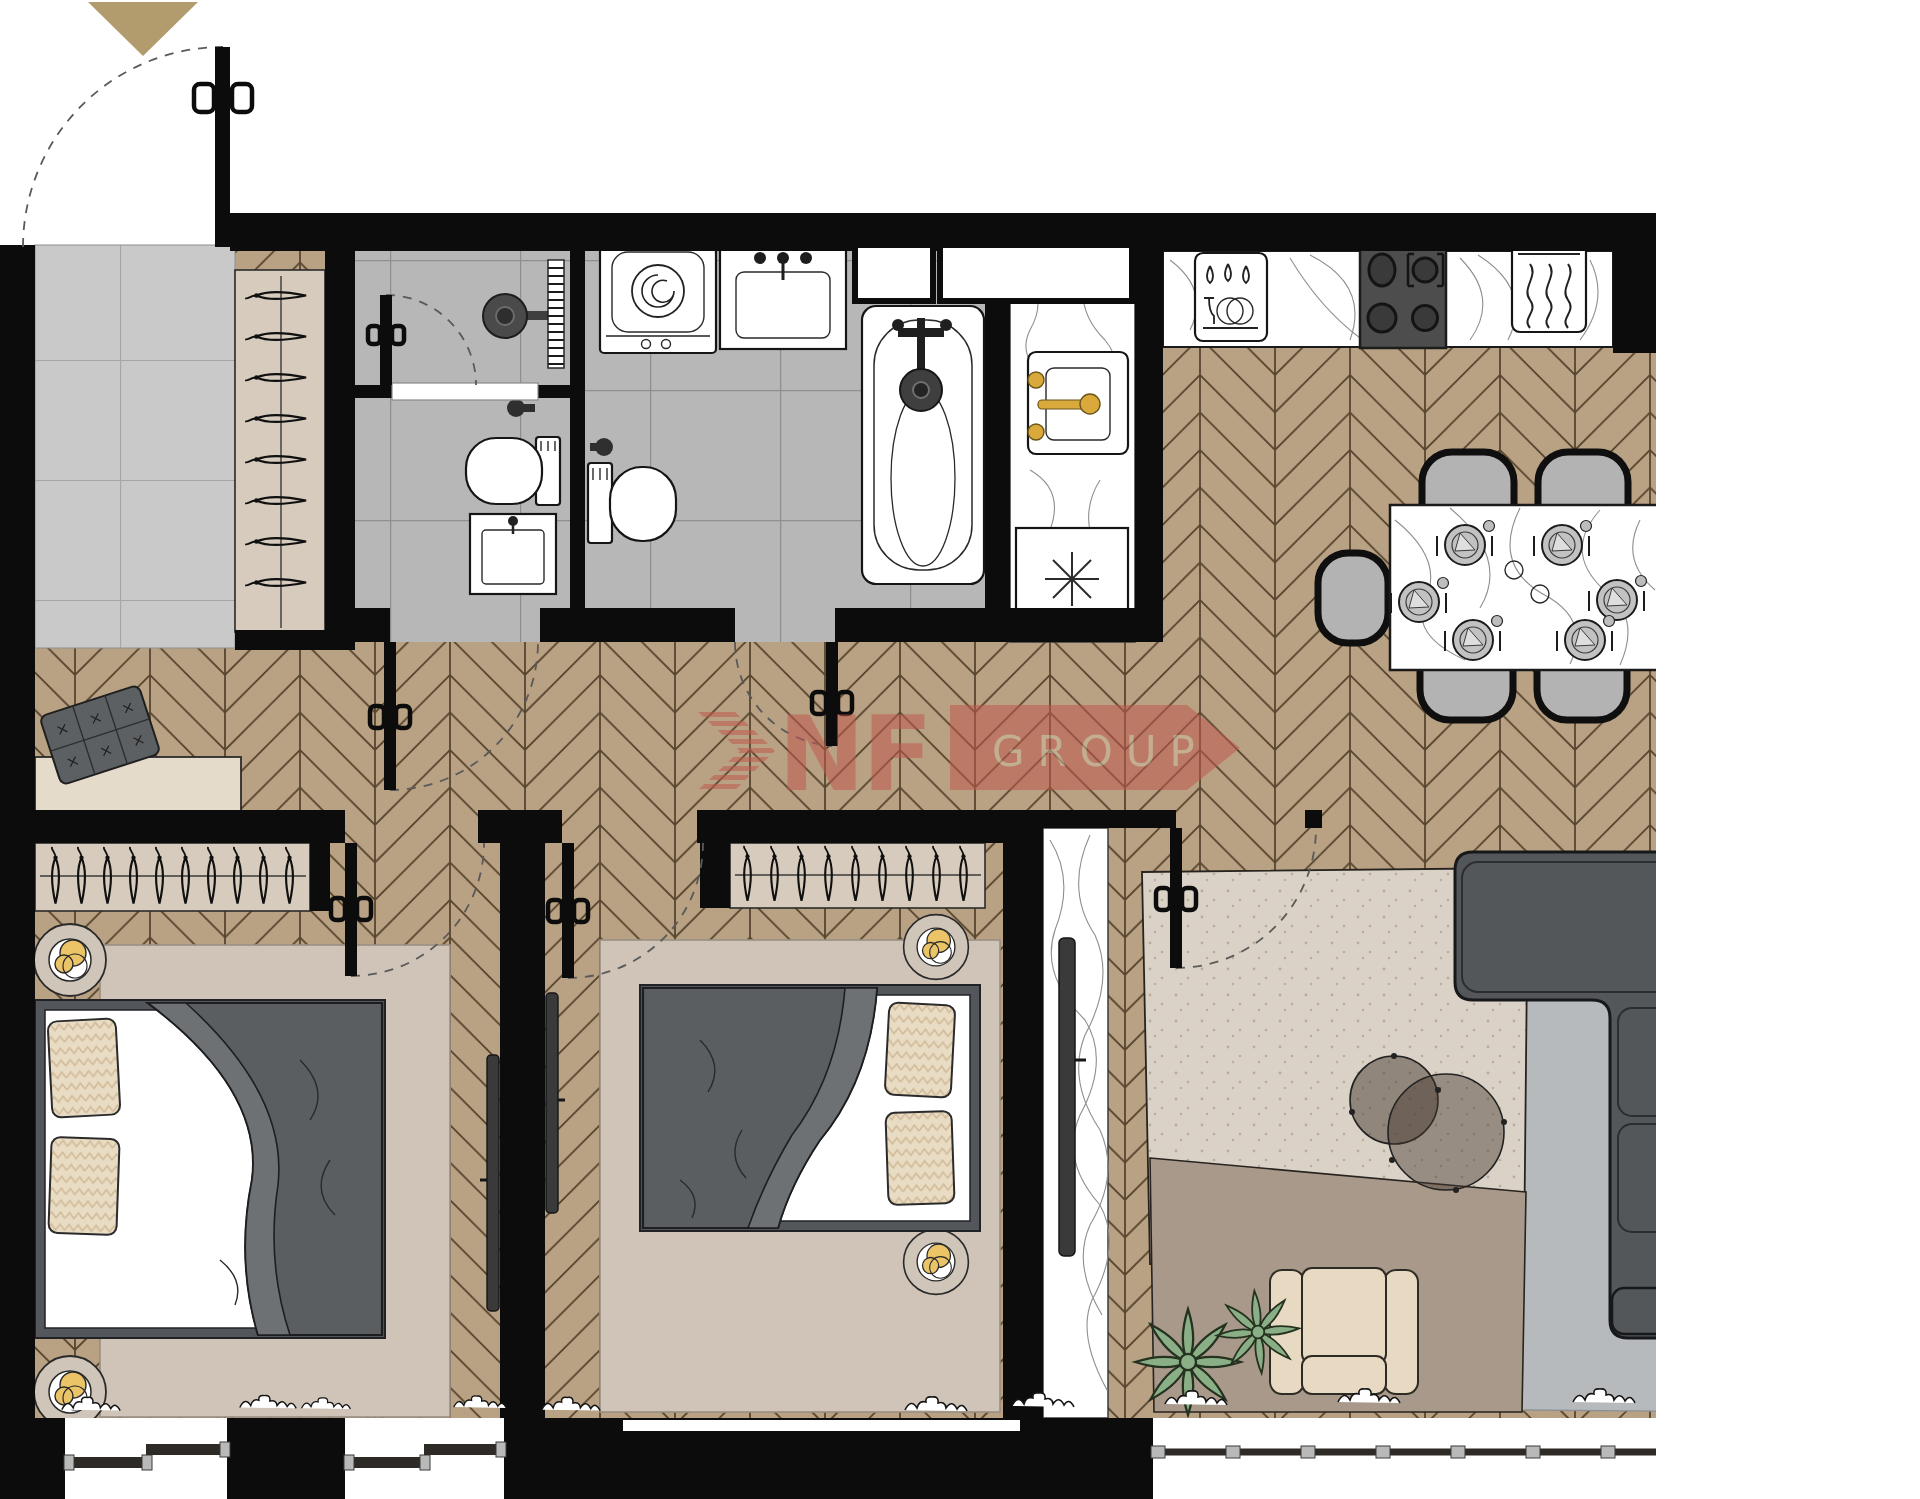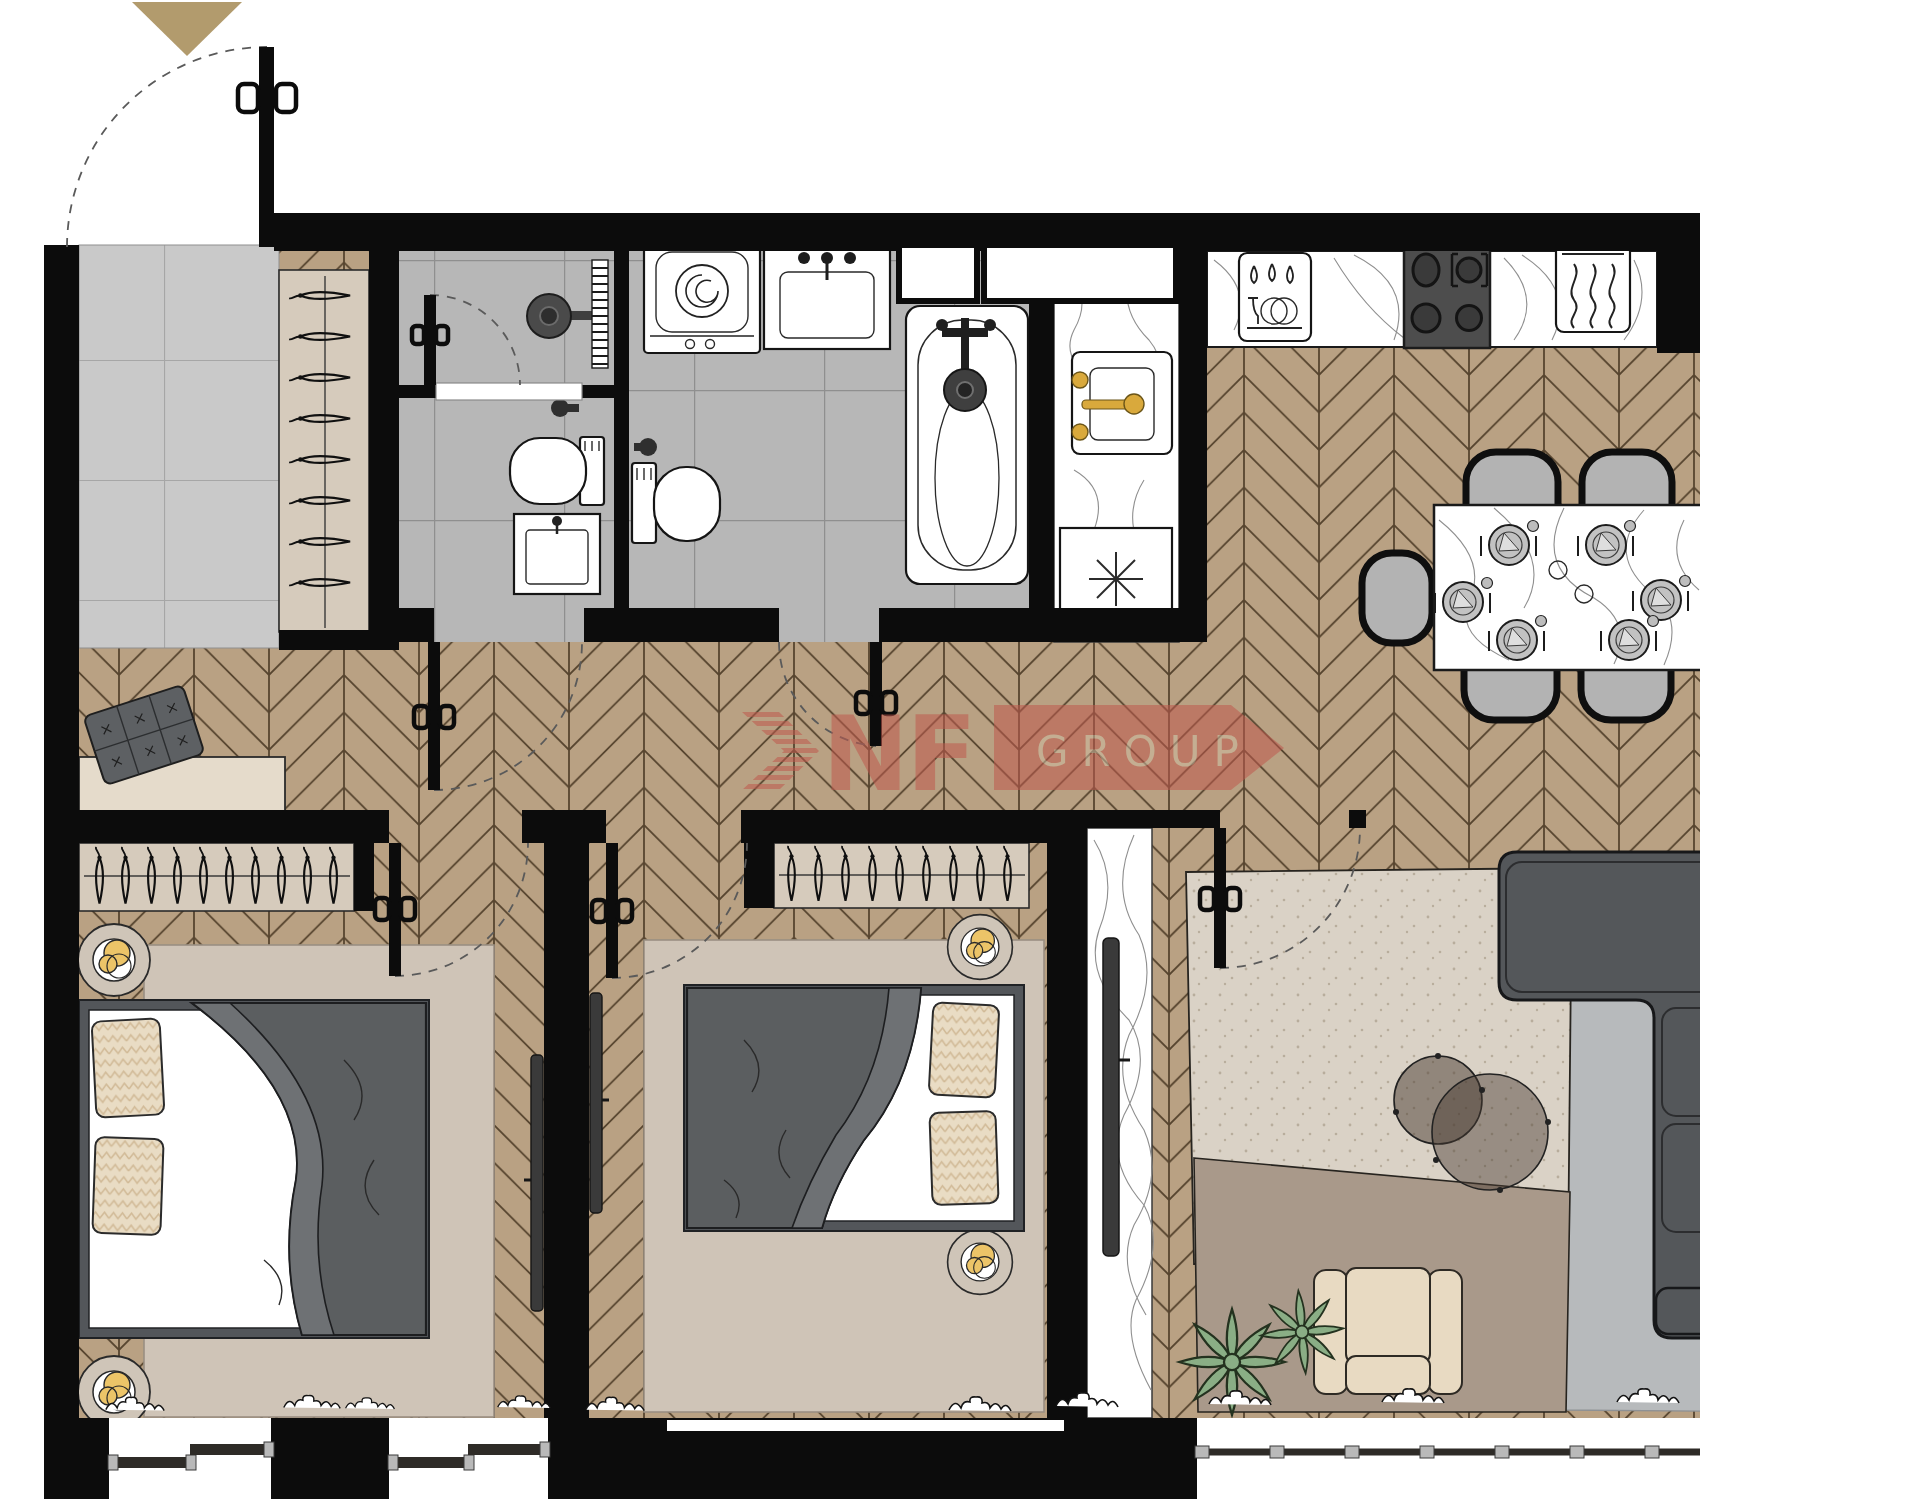--- a/index.html
+++ b/index.html
@@ -1,17 +1,17 @@
 <!DOCTYPE html>
 <html><head>
 <meta charset="utf-8">
 <style>
   html,body{margin:0;padding:0;background:#fff;}
   #stage{position:relative;width:1656px;height:1499px;background:#fff;overflow:hidden;
-         font-family:"DejaVu Sans","Liberation Sans",sans-serif;margin-left:44px;}
+         font-family:"DejaVu Sans","Liberation Sans",sans-serif;}
   svg{display:block}
   .wall{fill:#0c0c0c}
   .arc{fill:none;stroke:#5a5a5a;stroke-width:1.8;stroke-dasharray:9 8}
   .fix{fill:#fff;stroke:#151515;stroke-width:2.2}
   .fix2{fill:none;stroke:#2a2a2a;stroke-width:1.4}
   .vein{fill:none;stroke:#8f8f8f;stroke-width:1.1}
   .frameln{stroke:#2e2b27;stroke-width:7}
   .mull{fill:#b9b9b9;stroke:#3a3a3a;stroke-width:1}
   .handle{fill:none;stroke:#0c0c0c;stroke-width:4.5}
   .leaf{fill:#0c0c0c}

